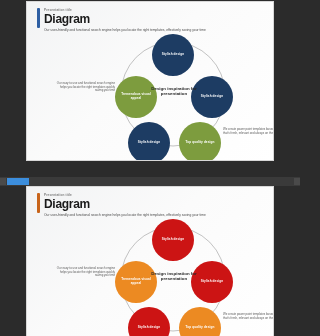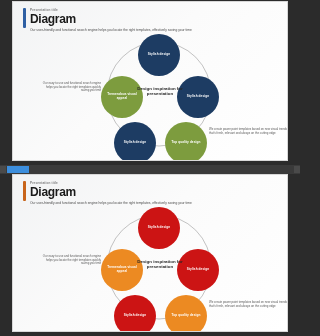--- a/index.html
+++ b/index.html
@@ -13,23 +13,23 @@
     width: 300px; height: 336px;
     position: relative;
     background: #2b2b2b;
     display: flex;
     flex-direction: column;
   }
 
   
   .slide {
     position: relative;
-    width: 276px;
+    width: 248px;
     height: 160px;
-    margin: 4px auto;
+    margin: 16px auto;
     background: linear-gradient(135deg,#f2f3f4 0%, #fbfbfb 45%, #ffffff 100%);
     border: 1px solid #d8d8d8;
     overflow: hidden;
     flex: none;
   }
   .slide.first { margin-top: 1px; }
   .slide.second { margin-top: 0px; height: 158px; }
 
   
   .hdr { position: absolute; left: 10px; top: 6px; }

